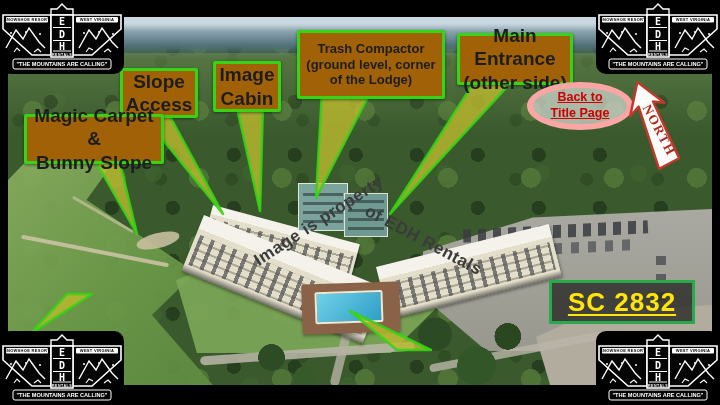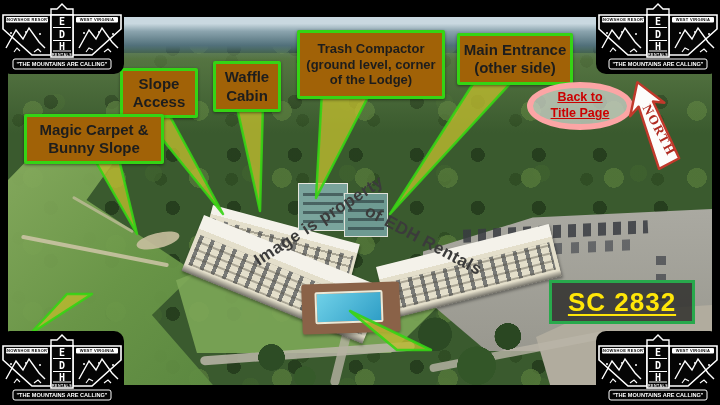--- a/index.html
+++ b/index.html
@@ -66,21 +66,21 @@
     background:repeating-linear-gradient(0deg,rgba(25,35,40,.5) 0 3px,rgba(0,0,0,0) 3px 9px);}
   .deck{left:294px;top:266px;width:98px;height:50px;background:#8a6248;border-radius:3px;transform:rotate(-2deg);
     box-shadow:0 2px 3px rgba(0,0,0,.3);}
   .pool{position:absolute;left:13px;top:8px;width:64px;height:28px;border-radius:2px;
     background:linear-gradient(135deg,#70d1e8,#2f9ec6);border:2px solid #ece9d7;}
   
   .tails{position:absolute;left:0;top:0;width:720px;height:405px;z-index:5;pointer-events:none;}
   .callout{position:absolute;z-index:6;background:#a16207;border:3px solid #35d414;border-radius:2px;
     color:#1d1d1d;font-weight:bold;display:flex;align-items:center;justify-content:center;
     text-align:center;white-space:pre-line;line-height:1.22;box-shadow:0 1px 3px rgba(0,0,0,.45);}
-  .fs13{font-size:13px;} .fs135{font-size:15px;} .fs15{font-size:15px;}
+  .fs13{font-size:13px;} .fs135{font-size:19px;} .fs15{font-size:15px;}
   .backlink{position:absolute;left:527px;top:82px;width:94px;height:36px;z-index:6;border-radius:50%;
     background:rgba(203,209,198,.78);border:6px solid #fca5a5;display:flex;align-items:center;justify-content:center;
     text-align:center;white-space:pre-line;font-weight:bold;font-size:12.5px;line-height:1.25;
     color:#cc0000;text-decoration:underline;cursor:pointer;}
   .north{position:absolute;left:630px;top:78px;width:48px;height:94px;z-index:6;transform:rotate(-20deg);}
   .north-text{font:bold 13px "Liberation Serif",serif;fill:#b02a20;letter-spacing:1.5px;}
   .unitbadge{position:absolute;left:549px;top:280px;width:140px;height:38px;z-index:6;
     background:rgba(45,45,43,.84);border:3px solid #28a94c;display:flex;align-items:center;justify-content:center;
     color:#ffe608;font-weight:bold;font-size:26px;letter-spacing:1px;
     text-decoration:underline;text-underline-offset:3px;cursor:pointer;}
@@ -152,21 +152,21 @@
       <polygon points="478,76 517,76 390,214"></polygon>
       <polygon points="67,294 92,294 30,334"></polygon>
       <polygon points="397,350 431,350 350,311"></polygon>
     </g>
   </svg>
 
   <div class="callout fs135" style="left:120px;top:68px;width:72px;height:44px;">Slope
 Access</div>
   <div class="callout fs135" style="left:24px;top:114px;width:134px;height:44px;">Magic Carpet &amp;
 Bunny Slope</div>
-  <div class="callout fs135" style="left:213px;top:61px;width:62px;height:45px;">Waffle
+  <div class="callout fs135" style="left:213px;top:61px;width:62px;height:45px;">Image
 Cabin</div>
   <div class="callout fs13" style="left:297px;top:30px;width:142px;height:63px;">Trash Compactor
 (ground level, corner
 of the Lodge)</div>
   <div class="callout fs135" style="left:457px;top:33px;width:110px;height:46px;">Main Entrance
 (other side)</div>
 
   <div class="backlink">Back to
 Title Page</div>
 

